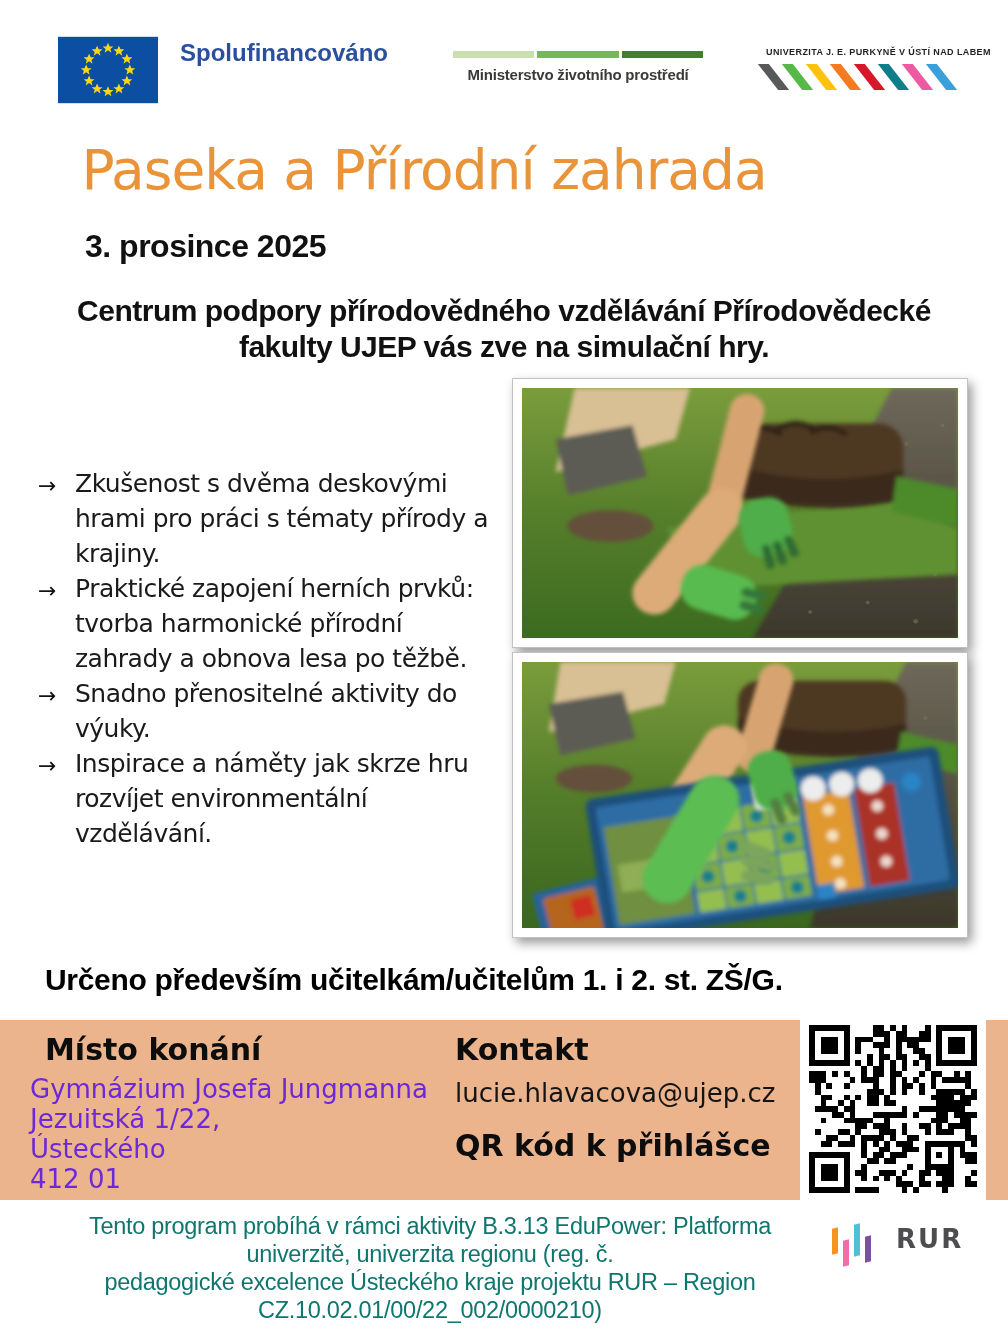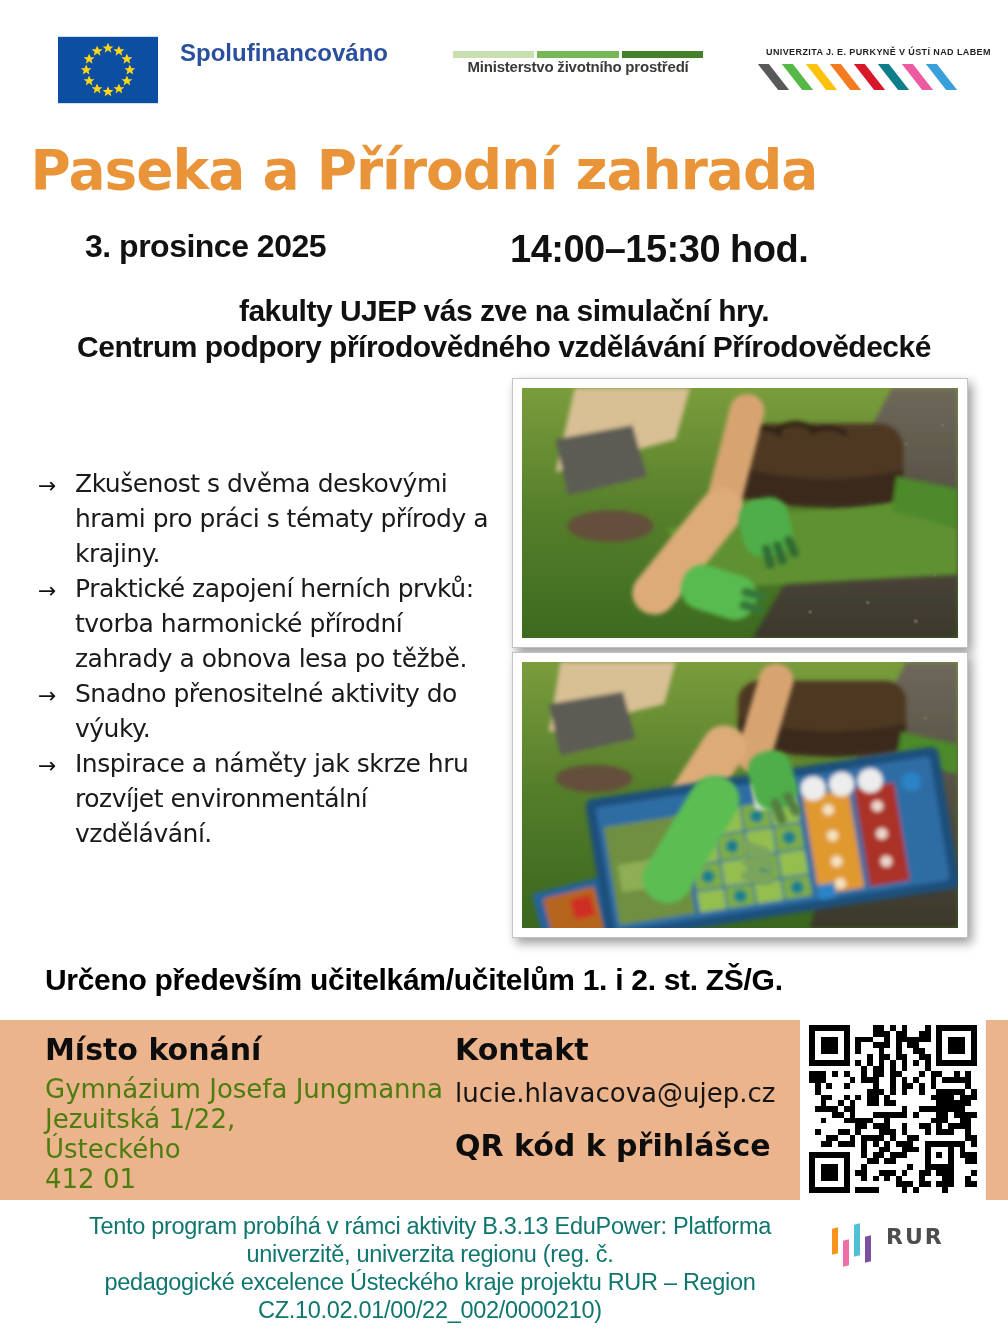--- a/index.html
+++ b/index.html
@@ -9,28 +9,28 @@
         font-family:"DejaVu Sans",sans-serif;color:#111;margin:0 auto;}
   .abs{position:absolute;}
   .cond{font-family:"Liberation Sans",sans-serif;}
 
   
   .eu-flag{left:58px;top:35px;width:100px;height:70px;}
   .eu-text{left:180px;top:37px;font-weight:bold;font-size:24px;line-height:31px;color:#2A4F9E;}
   .ministry{left:453px;top:51px;width:250px;}
   .ministry-bars{display:flex;gap:3px;height:7px;}
   .ministry-bars span{flex:1;height:7px;}
-  .ministry-label{margin-top:0;font-size:15px;font-weight:bold;letter-spacing:-0.2px;color:#3A3A38;text-align:center;white-space:nowrap;}
+  .ministry-label{margin-top:8px;font-size:15px;font-weight:bold;letter-spacing:-0.2px;color:#3A3A38;text-align:center;white-space:nowrap;}
   .ujep{left:766px;top:47px;width:200px;}
   .ujep-label{font-size:9px;font-weight:bold;letter-spacing:0.4px;color:#231F20;white-space:nowrap;}
   .ujep-stripes{margin-top:7px;margin-left:2px;display:flex;height:26px;}
   .ujep-stripes span{width:11px;height:26px;margin-right:13px;transform:skewX(38deg);}
 
   
-  .title{left:0;top:138px;width:848px;text-align:center;font-size:55px;font-weight:bold;
+  .title{left:0;top:138px;width:848px;text-align:center;font-size:55px;font-weight:normal;
          letter-spacing:-1px;color:var(--accent);}
   .date{left:85px;top:228px;font-size:32px;font-weight:bold;letter-spacing:-0.5px;}
   .time{left:510px;top:228px;font-size:38px;font-weight:bold;letter-spacing:-0.5px;}
   .subtitle{left:0;top:293px;width:1008px;text-align:center;font-size:30px;font-weight:bold;
             line-height:36px;letter-spacing:-0.5px;}
 
   
   .agenda-h{left:65px;top:415px;font-size:28px;font-weight:bold;color:var(--accent);}
   .agenda{left:38px;top:466px;width:462px;list-style:none;}
   .agenda li{display:flex;font-size:25px;line-height:35px;letter-spacing:-0.5px;color:#1a1a1a;}
@@ -43,39 +43,39 @@
   .photo svg{display:block;width:100%;height:100%;}
 
   
   .lektor{left:45px;top:914px;font-size:32px;letter-spacing:-0.5px;}
   .lektor b{font-weight:bold;margin-right:10px;}
   .audience{left:45px;top:963px;font-size:30px;font-weight:bold;letter-spacing:-0.3px;color:#000;}
 
   
   .band{left:0;top:1020px;width:1008px;height:180px;background:var(--band);}
   .venue-h{left:45px;top:1032px;font-size:30px;font-weight:bold;color:#0d0d0d;}
-  .venue-lines{left:45px;top:1074px;font-size:26px;line-height:30px;color:#4d7c0f;}
+  .venue-lines{left:30px;top:1074px;font-size:26px;line-height:30px;color:#6d28d9;}
   .contact-h{left:455px;top:1032px;font-size:30px;font-weight:bold;color:#0d0d0d;}
   .email{left:455px;top:1078px;font-size:26px;color:#141414;}
   .qr-label{left:455px;top:1128px;font-size:30px;font-weight:bold;color:#0d0d0d;}
   .qr-box{left:800px;top:1016px;width:186px;height:186px;background:#fff;display:flex;
           align-items:center;justify-content:center;}
   .qr-box svg{width:168px;height:168px;shape-rendering:crispEdges;}
 
   
   .footer{left:40px;top:1212px;width:780px;text-align:center;font-size:23.5px;line-height:28px;
           letter-spacing:-0.3px;color:#0f766e;}
   .rur{left:832px;top:1222px;display:flex;align-items:flex-start;}
   .rur-bars{position:relative;width:48px;height:52px;}
   .rur-bars span{position:absolute;width:6px;transform:skewY(-15deg);}
   .rur-bars .b0{left:0;top:6px;height:26px;}
   .rur-bars .b1{left:11px;top:18px;height:26px;}
   .rur-bars .b2{left:22px;top:2px;height:32px;}
   .rur-bars .b3{left:33px;top:14px;height:26px;}
-  .rur-text{margin-left:6px;margin-top:2px;font-size:22px;font-weight:bold;letter-spacing:2px;color:#4D4D4F;text-align:right;}
+  .rur-text{margin-left:16px;margin-top:2px;font-size:26px;font-weight:bold;letter-spacing:2px;color:#4D4D4F;text-align:right;}
 </style>
 </head>
 <body>
 
 <div class="page">
 
   <div class="abs eu-flag">
     <svg viewBox="0 0 110 73" width="100%" height="100%">
       <defs>
           <path id="es" d="M0,-6 L1.8,-1.9 6,-1.9 2.6,0.9 3.7,5 0,2.4 -3.7,5 -2.6,0.9 -6,-1.9 -1.8,-1.9 Z"></path>
@@ -119,24 +119,23 @@
       <span style="background: rgb(244, 123, 32);"></span>
       <span style="background: rgb(215, 24, 42);"></span>
       <span style="background: rgb(14, 126, 138);"></span>
       <span style="background: rgb(236, 91, 161);"></span>
       <span style="background: rgb(58, 160, 219);"></span>
     </div>
   </div>
 
   <h1 class="abs title" style="color: rgb(234, 148, 57);">Paseka a Přírodní zahrada</h1>
   <div class="abs date cond">3. prosince 2025</div>
-  <div class="abs time cond">14:00–15:30 hod.</div>
   <div class="abs subtitle cond">
+    <div>Centrum podpory přírodovědného vzdělávání Přírodovědecké</div>
     <div>fakulty UJEP vás zve na simulační hry.</div>
-    <div>Centrum podpory přírodovědného vzdělávání Přírodovědecké</div>
   </div>
 
   <ul class="abs agenda">
     <li>
       <span class="arr">→</span>
       <span>Zkušenost s dvěma deskovými hrami pro práci s tématy přírody a krajiny.</span>
       </li>
     <li>
       <span class="arr">→</span>
       <span>Praktické zapojení herních prvků: tvorba harmonické přírodní zahrady a obnova lesa po těžbě.</span>

